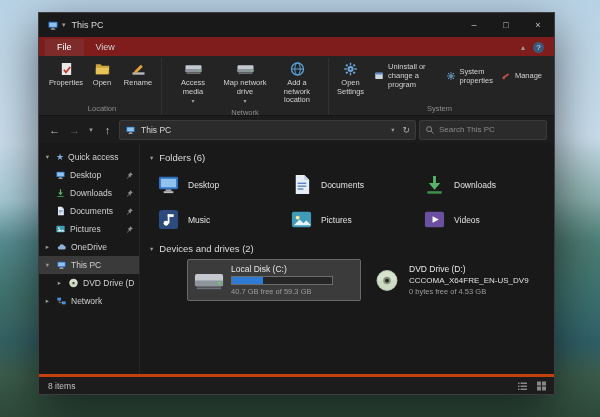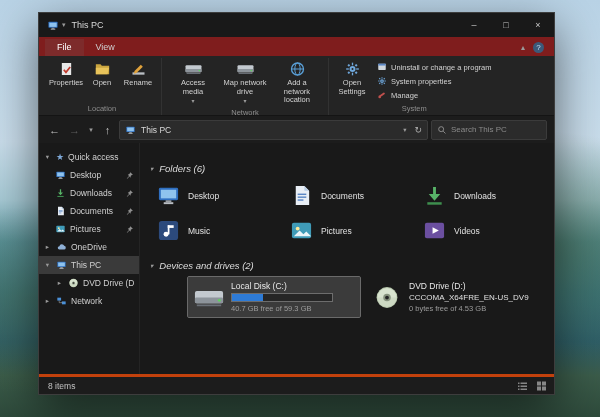--- a/index.html
+++ b/index.html
@@ -41,57 +41,57 @@
   .rgroup + .rgroup { border-left:1px solid #323232; }
   .rgroup-buttons { flex:1; display:flex; align-items:flex-start; }
   .rgroup-caption { text-align:center; font-size:7.5px; color:#8d8d8d; padding:2px 0 2px; }
   .rbtn { display:flex; flex-direction:column; align-items:center; gap:2px; padding:3px 3px 1px;
     border-radius:2px; font-size:7.5px; color:#d2d2d2; text-align:center; line-height:1.15; }
   .rbtn .ic18 { width:17px; height:16px; }
   .rbtn-narrow { width:36px; }
   .rbtn-wide { width:52px; }
   .rbtn .dd { font-size:6px; color:#9a9a9a; }
   .sysgrid { display:flex; align-items:flex-start; gap:4px; }
-  .syscol { display:flex; flex-direction:column; gap:2px; padding-top:3px; }
+  .syscol { display:flex; flex-direction:row; gap:2px; padding-top:3px; }
   .rrow { display:flex; align-items:center; gap:4px; font-size:7.5px; color:#d2d2d2; padding:1px 3px; border-radius:2px; }
   .rrow .ic10 { width:10px; height:10px; flex:none; }
 
   
   .navrow { height:27px; display:flex; align-items:center; gap:3px; padding:0 7px; background:#1c1c1c; flex:none; }
   .nav-btn { width:17px; height:18px; display:flex; align-items:center; justify-content:center;
     font-size:11px; color:#c4c4c4; border-radius:2px; }
   .nav-btn.dim { color:#5f5f5f; }
   .nav-btn.small { width:10px; font-size:7px; color:#9a9a9a; }
   .addr { flex:1; height:20px; background:#2b2b2b; border:1px solid #3b3b3b; border-radius:2px;
     display:flex; align-items:center; gap:5px; padding:0 5px; font-size:8.5px; color:#d8d8d8; }
   .addr .ic11 { width:11px; height:10px; }
   .addr-spacer { flex:1; }
   .addr .caret { font-size:6.5px; color:#9a9a9a; }
   .addr .refresh { font-size:9px; color:#b0b0b0; padding-left:3px; }
-  .search { width:116px; height:20px; background:#2b2b2b; border:1px solid #3b3b3b; border-radius:2px;
+  .search { width:128px; height:20px; background:#2b2b2b; border:1px solid #3b3b3b; border-radius:2px;
     display:flex; align-items:center; gap:4px; padding:0 5px; }
   .search .ic10 { width:10px; height:10px; flex:none; }
   .search input { flex:1; min-width:0; background:transparent; border:none; outline:none;
     color:#cfcfcf; font-size:8px; font-family:"Liberation Sans",sans-serif; }
   .search input::placeholder { color:#8a8a8a; }
 
   
   .bodyrow { flex:1; display:flex; min-height:0; background:#191919; }
   .sidebar { width:101px; flex:none; padding:5px 0; overflow:hidden; border-right:1px solid #242424; }
   .side-item { display:flex; align-items:center; gap:4px; height:18px; padding:0 5px 0 4px; font-size:8.5px; color:#d0d0d0; }
   .side-item.child { padding-left:16px; }
   .side-item.sel { background:#3a3a3a; }
   .s-chev { width:9px; flex:none; font-size:6.5px; color:#9a9a9a; text-align:center; }
   .s-ic { width:11px; height:10px; flex:none; }
   .s-label { flex:1; min-width:0; white-space:nowrap; overflow:hidden; }
   .s-pin { width:9px; height:9px; flex:none; }
   .s-star { font-size:9px; color:#7fa9d8; line-height:1; }
 
   .main { flex:1; min-width:0; padding:6px 8px 0 10px; overflow:hidden; }
-  .sect-header { display:flex; align-items:center; gap:6px; font-size:9.5px; color:#dcdcdc; margin:14px 0 6px;font-style:italic; }
+  .sect-header { display:flex; align-items:center; gap:6px; font-size:9.5px; color:#dcdcdc; margin:3px 0 6px; }
   .sect-chev { font-size:6.5px; color:#9a9a9a; }
   .folder-grid { display:grid; grid-template-columns:repeat(3,128px); gap:4px 5px; margin-bottom:8px; }
   .tile { display:flex; align-items:center; gap:7px; padding:4px 6px; border-radius:2px; }
   .tile .f-ic { width:25px; height:23px; flex:none; }
   .tile-name { font-size:8.5px; color:#e2e2e2; white-space:nowrap; overflow:hidden; }
   .drive-grid { display:grid; grid-template-columns:repeat(2,172px); gap:6px;padding-left:38px; }
   .drive-tile { display:flex; align-items:center; gap:7px; padding:4px 6px; border-radius:1px; }
   .drive-tile.sel { background:#3b3b3b; outline:1px solid #6a6a6a; }
   .d-ic { width:30px; height:25px; flex:none; }
   .drive-info { display:flex; flex-direction:column; gap:2px; min-width:0; }

